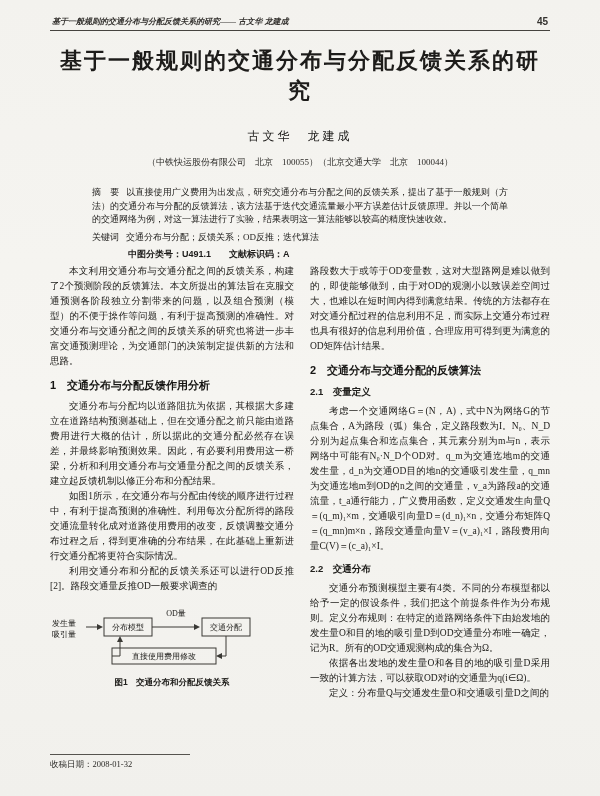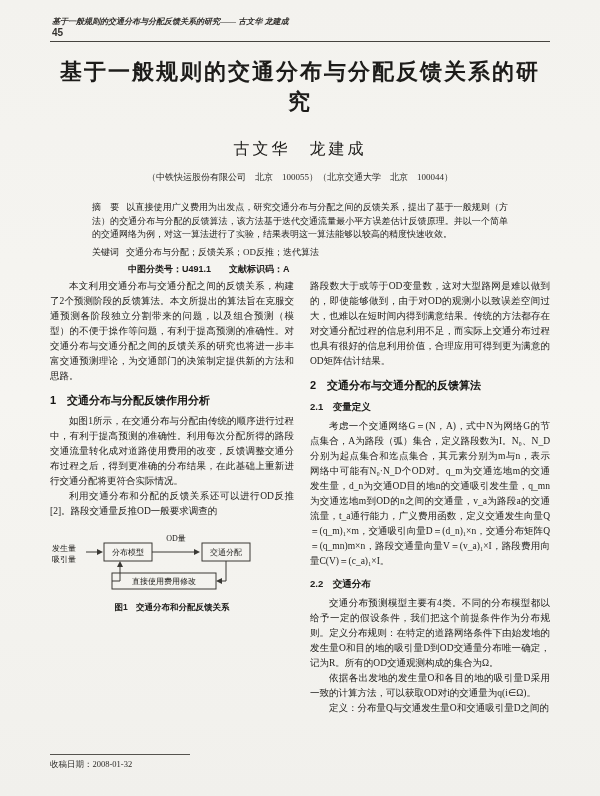--- a/index.html
+++ b/index.html
@@ -8,36 +8,35 @@
   .page {
     position:relative;
     width:600px; height:796px;
     margin:0 auto;
     background:linear-gradient(180deg,#f3f2ee 0%, #f6f5f1 50%, #f1f0ec 100%);
     color:#1d1c1a;
     padding:16px 50px 10px 50px;
     overflow:hidden;
   }
   .running-header {
-    display:flex; justify-content:space-between; align-items:flex-start;
+    display:flex; justify-content:space-between; align-items:center;
     font-family:"Liberation Sans", sans-serif;
     font-size:8px; font-weight:bold; font-style:italic; color:#33312e;
     padding:0 2px;
-    flex-direction:column;
   }
   .page-number { font-style:normal; font-size:10px; font-weight:bold; }
   .header-rule { border-top:1.5px solid #45433f; margin-top:3px; }
   .title {
     font-family:"Liberation Sans", sans-serif;
     font-size:22px; font-weight:bold; text-align:center;
     margin-top:15px; letter-spacing:2px; color:#17161
 
 4;
   }
-  .authors { text-align:center; font-size:16px; margin-top:22px; letter-spacing:3px; }
+  .authors { text-align:center; font-size:12px; margin-top:22px; letter-spacing:3px; }
   .affiliations { text-align:center; font-size:9px; margin-top:11px; color:#2b2a27; }
   .abstract {
     margin:17px 42px 0 42px;
     font-size:9px; line-height:13.5px; text-align:justify;
   }
   .abstract .label, .kw-label { font-weight:normal; font-family:"Liberation Sans", sans-serif; margin-right:7px; }
   .meta-line { margin:4px 42px 0 42px; font-size:9px; line-height:13px; }
   .classification { font-weight:bold; font-family:"Liberation Sans", sans-serif;padding-left:36px; }
   .columns { display:flex; gap:16px; margin-top:3px; }
   .col { width:50%; font-size:9.5px; line-height:15px; text-align:justify; color:#22211e; }
@@ -88,20 +87,21 @@
   <div class="meta-line">
     <span class="kw-label">关键词</span><span>交通分布与分配；反馈关系；OD反推；迭代算法</span>
   </div>
   <div class="meta-line classification">中图分类号：U491.1　　文献标识码：A</div>
 
   <div class="columns">
 
     <div class="col">
       <p>本文利用交通分布与交通分配之间的反馈关系，构建了2个预测阶段的反馈算法。本文所提出的算法旨在克服交通预测各阶段独立分割带来的问题，以及组合预测（模型）的不便于操作等问题，有利于提高预测的准确性。对交通分布与交通分配之间的反馈关系的研究也将进一步丰富交通预测理论，为交通部门的决策制定提供新的方法和思路。</p>
       <h2 class="section">1　交通分布与分配反馈作用分析</h2>
+      <p>交通分布与分配均以道路阻抗为依据，其根据大多建立在道路结构预测基础上，但在交通分配之前只能由道路费用进行大概的估计，所以据此的交通分配必然存在误差，并最终影响预测效果。因此，有必要利用费用这一桥梁，分析和利用交通分布与交通量分配之间的反馈关系，建立起反馈机制以修正分布和分配结果。</p>
       <p>如图1所示，在交通分布与分配由传统的顺序进行过程中，有利于提高预测的准确性。利用每次分配所得的路段交通流量转化成对道路使用费用的改变，反馈调整交通分布过程之后，得到更准确的分布结果，在此基础上重新进行交通分配将更符合实际情况。</p>
       <p>利用交通分布和分配的反馈关系还可以进行OD反推[2]。路段交通量反推OD一般要求调查的</p>
 
       <figure>
         <svg class="diagram" width="244" height="64" viewBox="0 0 244 64">
           <text x="2" y="20">发生量</text>
           <text x="2" y="31">吸引量</text>
 
           <line x1="36" y1="21" x2="47" y2="21"></line>
           <polygon points="53,21 47,18 47,24"></polygon>

